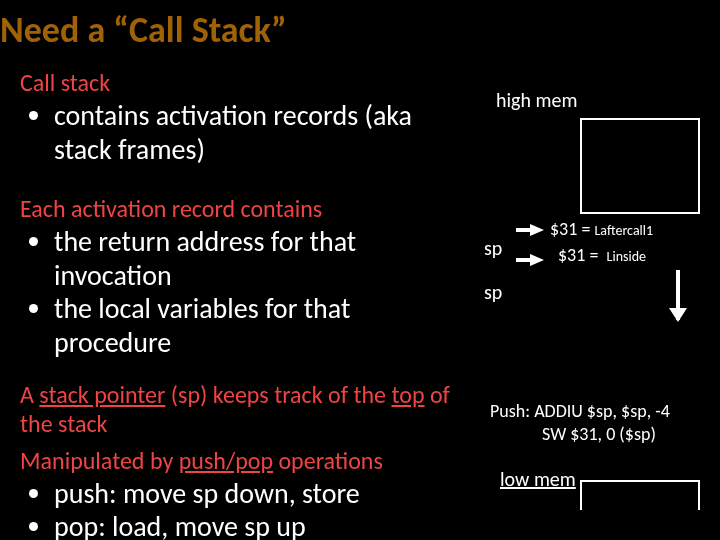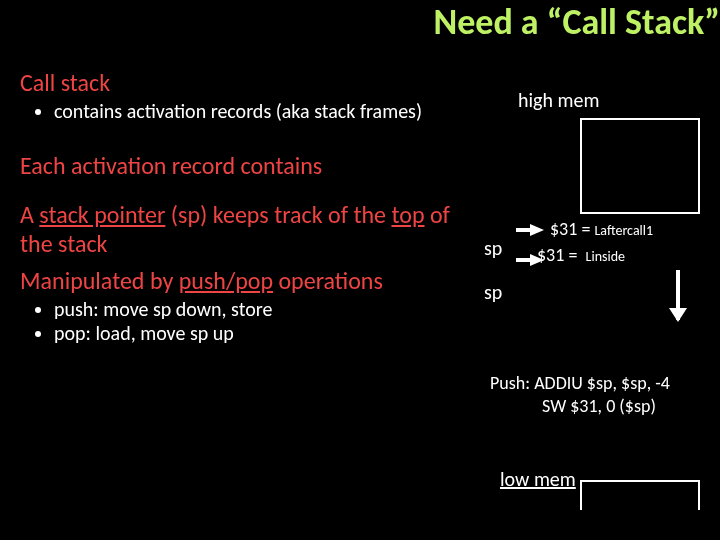--- a/index.html
+++ b/index.html
@@ -11,45 +11,46 @@
     color: #fff;
     font-family: Calibri, "Segoe UI", Arial, sans-serif;
     overflow: hidden;
   }
   .slide {
     position: relative;
     width: 720px;
     height: 540px;
   }
   .title {
-    color: #bef264;
+    color: #a16207;
     font-size: 36px;
     font-weight: 700;
-    text-align: right;
+    text-align: left;
+    padding-top: 8px;
   }
   .content {
     position: absolute;
     left: 20px;
     top: 62px;
     width: 440px;
   }
   .h2 {
     color: #ef4444;
     font-size: 24px;
     margin-top: 6px;
     margin-bottom: 2px;
   }
   ul.bul {
     margin: 2px 0 0 0;
     padding-left: 34px;
     list-style: disc;
   }
   ul.bul li {
     color: #fff;
-    font-size: 20px;
+    font-size: 28px;
     line-height: 1.2;
   }
   .hl-blue { color: #2aa3e8; }
   .ul { text-decoration: underline; }
 
   .right {
     position: absolute;
     left: 470px;
     top: 88px;
     width: 240px;
@@ -103,67 +104,72 @@
   .sp-label {
     position: absolute;
     font-size: 20px;
   }
   .pushtxt {
     position: absolute;
     font-size: 18px;
     color: #fff;
     line-height: 1.25;
     white-space: nowrap;
+    margin-top: 28px;
   }
 </style>
 </head>
 <body>
 
 <div class="slide">
 
   <div class="title">Need a “Call Stack”</div>
 
   <div class="content">
 
     <div class="h2">Call stack</div>
     <ul class="bul">
       <li>contains activation records (aka stack frames)</li>
     </ul>
 
     <div class="h2" style="margin-top:28px">Each activation record contains</div>
+    <ul class="bul">
+      <li>the return address for that invocation</li>
+      <li>the local variables for that procedure</li>
+    </ul>
 
     <div class="h2" style="margin-top:20px">
       <span>A </span><span class="ul">stack pointer</span><span> (sp) keeps track of the </span><span class="ul">top</span><span> of the stack</span>
     </div>
 
     <div class="h2" style="margin-top:8px">
       <span>Manipulated by </span><span class="ul">push/pop</span><span> operations</span>
     </div>
     <ul class="bul">
       <li>push: move sp down, store</li>
       <li>pop: load, move sp up</li>
     </ul>
 
   </div>
 
   <div class="right">
 
-    <div class="mem-label" style="left:48px; top:0px;">high mem</div>
+    <div class="mem-label" style="left:26px; top:0px;">high mem</div>
 
     <div class="stackbox" style="left:110px; top:30px; width:116px; height:92px;"></div>
 
     <div class="arrow-right" style="left:60px; top:136px;"></div>
     <div class="annot" style="left:80px; top:130px;">
       <span>$31 = </span><span class="sub">Laftercall1</span>
     </div>
 
     <div class="sp-label" style="left:14px; top:148px;">sp</div>
 
     <div class="arrow-right" style="left:60px; top:166px;"></div>
-    <div class="annot" style="left:67px; top:156px;">
+    <div class="annot" style="left:88px; top:156px;">
       <span>$31 = </span>&nbsp;<span class="sub">Linside</span>
     </div>
 
     <div class="sp-label" style="left:14px; top:192px;">sp</div>
 
     <div class="down-arrow" style="left:206px; top:182px; height:50px;"></div>
 
     <div class="pushtxt" style="left:20px; top:284px;">
       <div>Push: ADDIU $sp, $sp, -4</div>
       <div style="padding-left:52px;">SW $31, 0 ($sp)</div>

